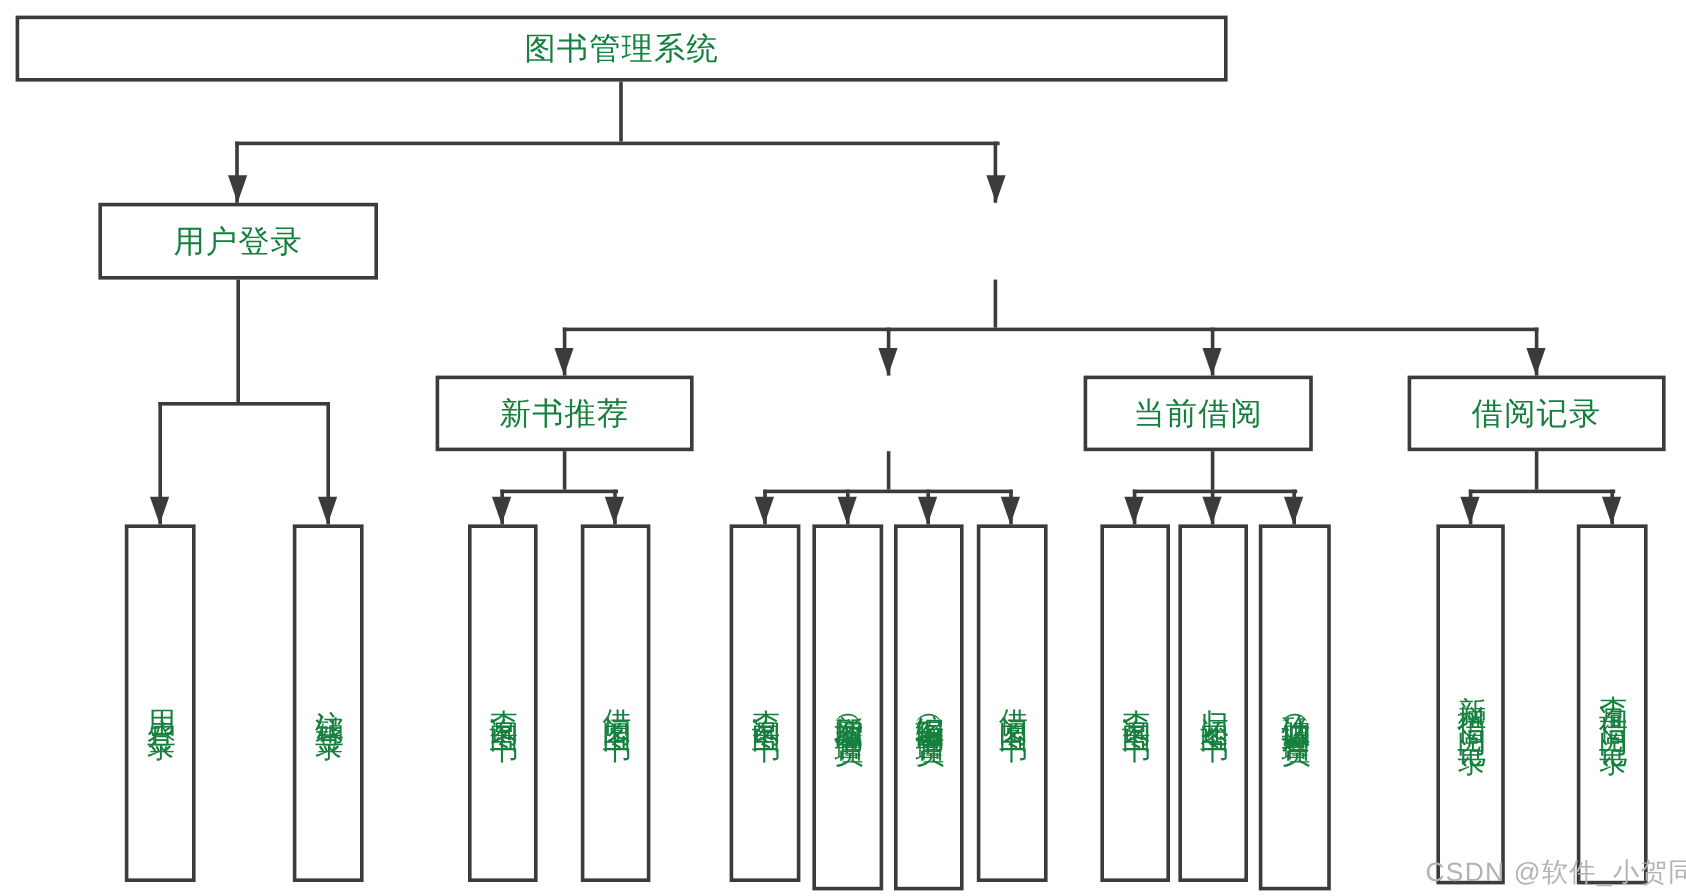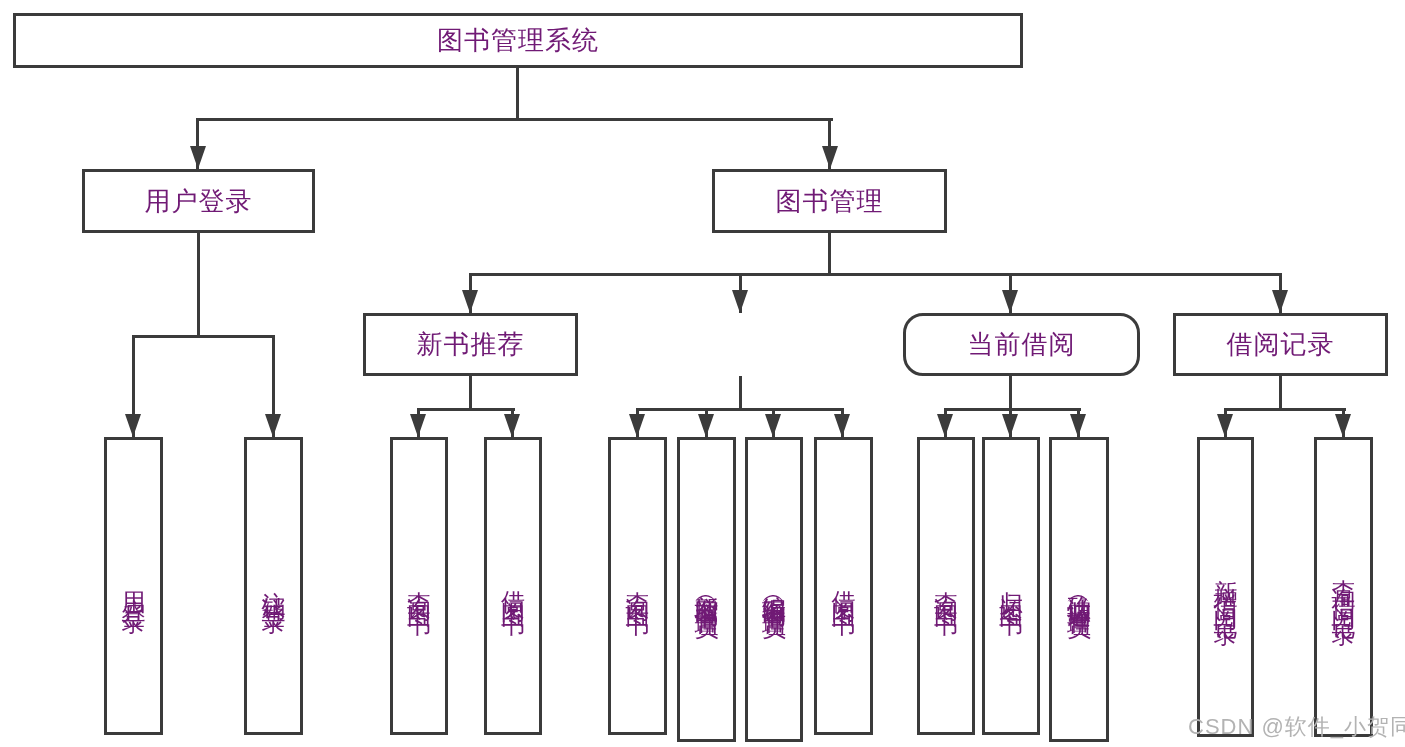--- a/index.html
+++ b/index.html
@@ -12,21 +12,21 @@
     overflow: hidden;
   }
   .box {
     position: absolute;
     box-sizing: border-box;
     background: #ffffff;
     border: 3px solid #3b3b3b;
     display: flex;
     align-items: center;
     justify-content: center;
-    color: #701a75;
+    color: #15803d;
   }
   .hbox { font-size: 26px; letter-spacing: 1px; }
   .vbox {
     writing-mode: vertical-rl;
     font-size: 24px;
     letter-spacing: 7px;
     line-height: 1;
   }
   .vbox.long { letter-spacing: 9px; }
   .vbox.tight { letter-spacing: 3px; }
@@ -53,28 +53,25 @@
 
 <div class="stage">
 
   <div class="box hbox" style="left:13px; top:13px; width:1010px; height:55px;">
     <span>图书管理系统</span>
   </div>
 
   <div class="box hbox" style="left:82px; top:169px; width:233px; height:64px;">
     <span>用户登录</span>
   </div>
-  <div class="box hbox" style="left:712px; top:169px; width:235px; height:64px;">
-    <span>图书管理</span>
-  </div>
 
   <div class="box hbox" style="left:363px; top:313px; width:215px; height:63px;">
     <span>新书推荐</span>
   </div>
-  <div class="box hbox" style="left:903px; top:313px; width:237px; height:63px;border-radius:20px;">
+  <div class="box hbox" style="left:903px; top:313px; width:191px; height:63px;">
     <span>当前借阅</span>
   </div>
   <div class="box hbox" style="left:1173px; top:313px; width:215px; height:63px;">
     <span>借阅记录</span>
   </div>
 
   <div class="box vbox" style="left:104px; top:437px; width:59px; height:298px;">
     <span>用户登录</span>
   </div>
   <div class="box vbox" style="left:244px; top:437px; width:59px; height:298px;">

